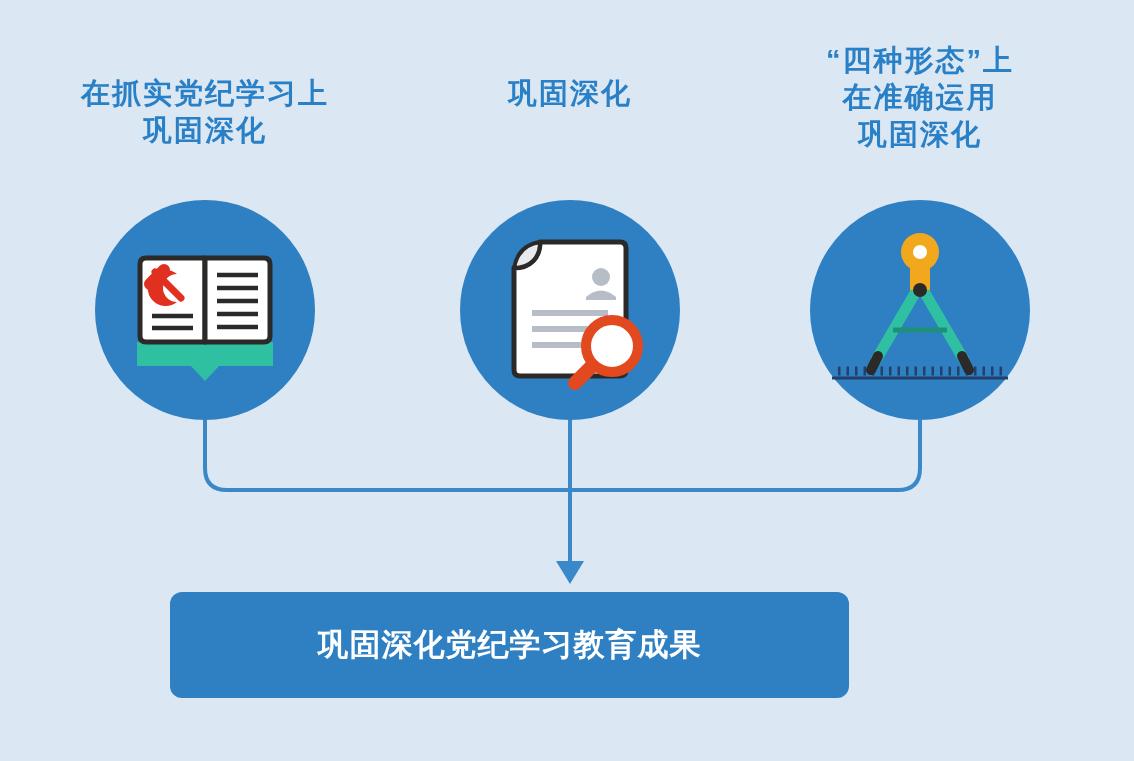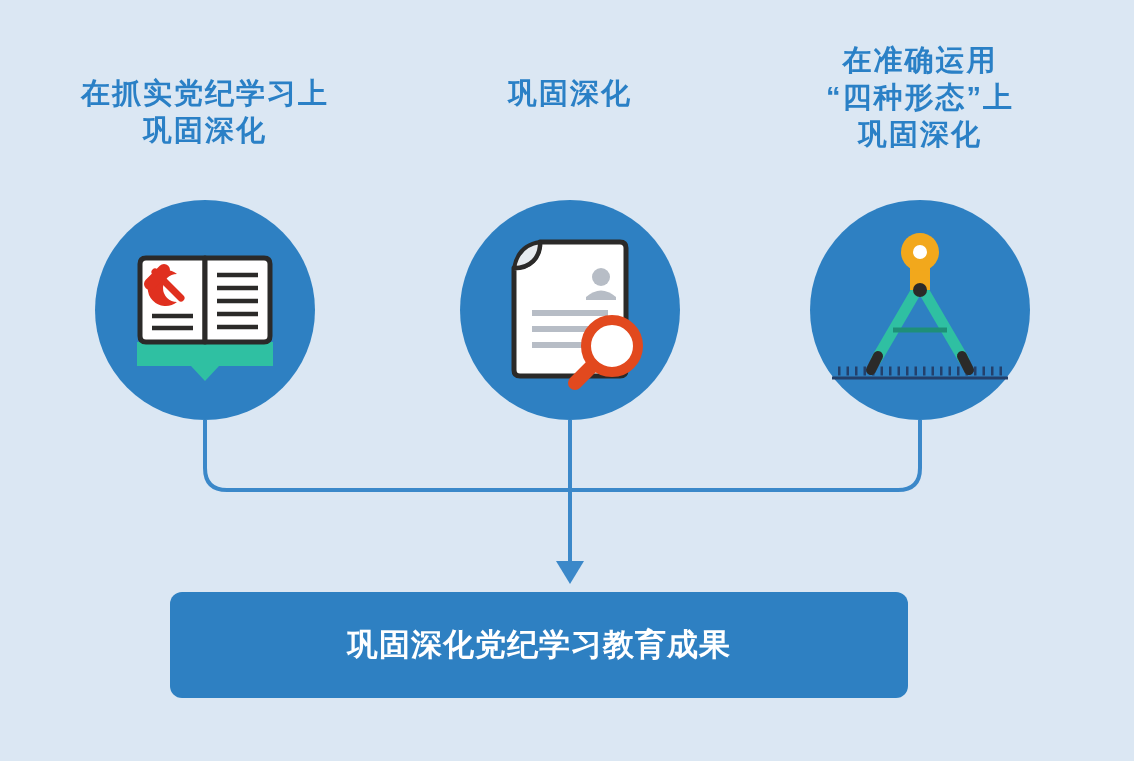--- a/index.html
+++ b/index.html
@@ -25,21 +25,21 @@
     top: 200px;
     width: 220px; height: 220px;
     border-radius: 50%;
     background: #2e80c2;
   }
   .circle svg { position: absolute; left: 0; top: 0; }
   #connector { position: absolute; left: 0; top: 0; }
   .result-box {
     position: absolute;
     left: 170px; top: 592px;
-    width: 738px; height: 106px;
+    width: 679px; height: 106px;
     background: #2e80c2;
     border-radius: 12px;
     color: #ffffff;
     font-weight: bold;
     font-size: 31px;
     letter-spacing: 1px;
     display: flex;
     flex-direction: column;
     justify-content: center;
     align-items: center;
@@ -53,22 +53,22 @@
 <div>
 
   <div class="heading" style="left:15px; top:75px;">
     <div>在抓实党纪学习上</div>
     <div>巩固深化</div>
   </div>
   <div class="heading" style="left:380px; top:75px;">
     <div>巩固深化</div>
   </div>
   <div class="heading" style="left:730px; top:42px;">
+    <div>“四种形态”上</div>
     <div>在准确运用</div>
-    <div>“四种形态”上</div>
     <div>巩固深化</div>
   </div>
 
   <div class="circle" style="left:95px;">
     <svg width="220" height="220" viewBox="0 0 220 220">
 
       <path d="M42 142 H178 V166 H124 L110 181 L96 166 H42 Z" fill="#2fc0a2"></path>
 
       <path d="M110 58 H51 Q45 58 45 64 V136 Q45 142 51 142 H110 Z" fill="#ffffff" stroke="#2b2a29" stroke-width="5" stroke-linejoin="round"></path>
 

